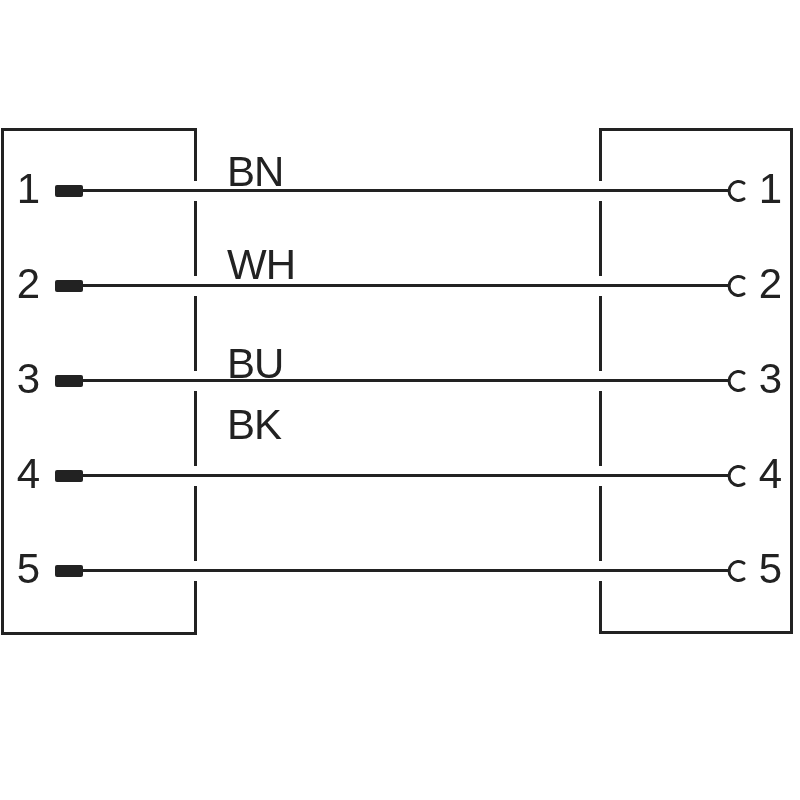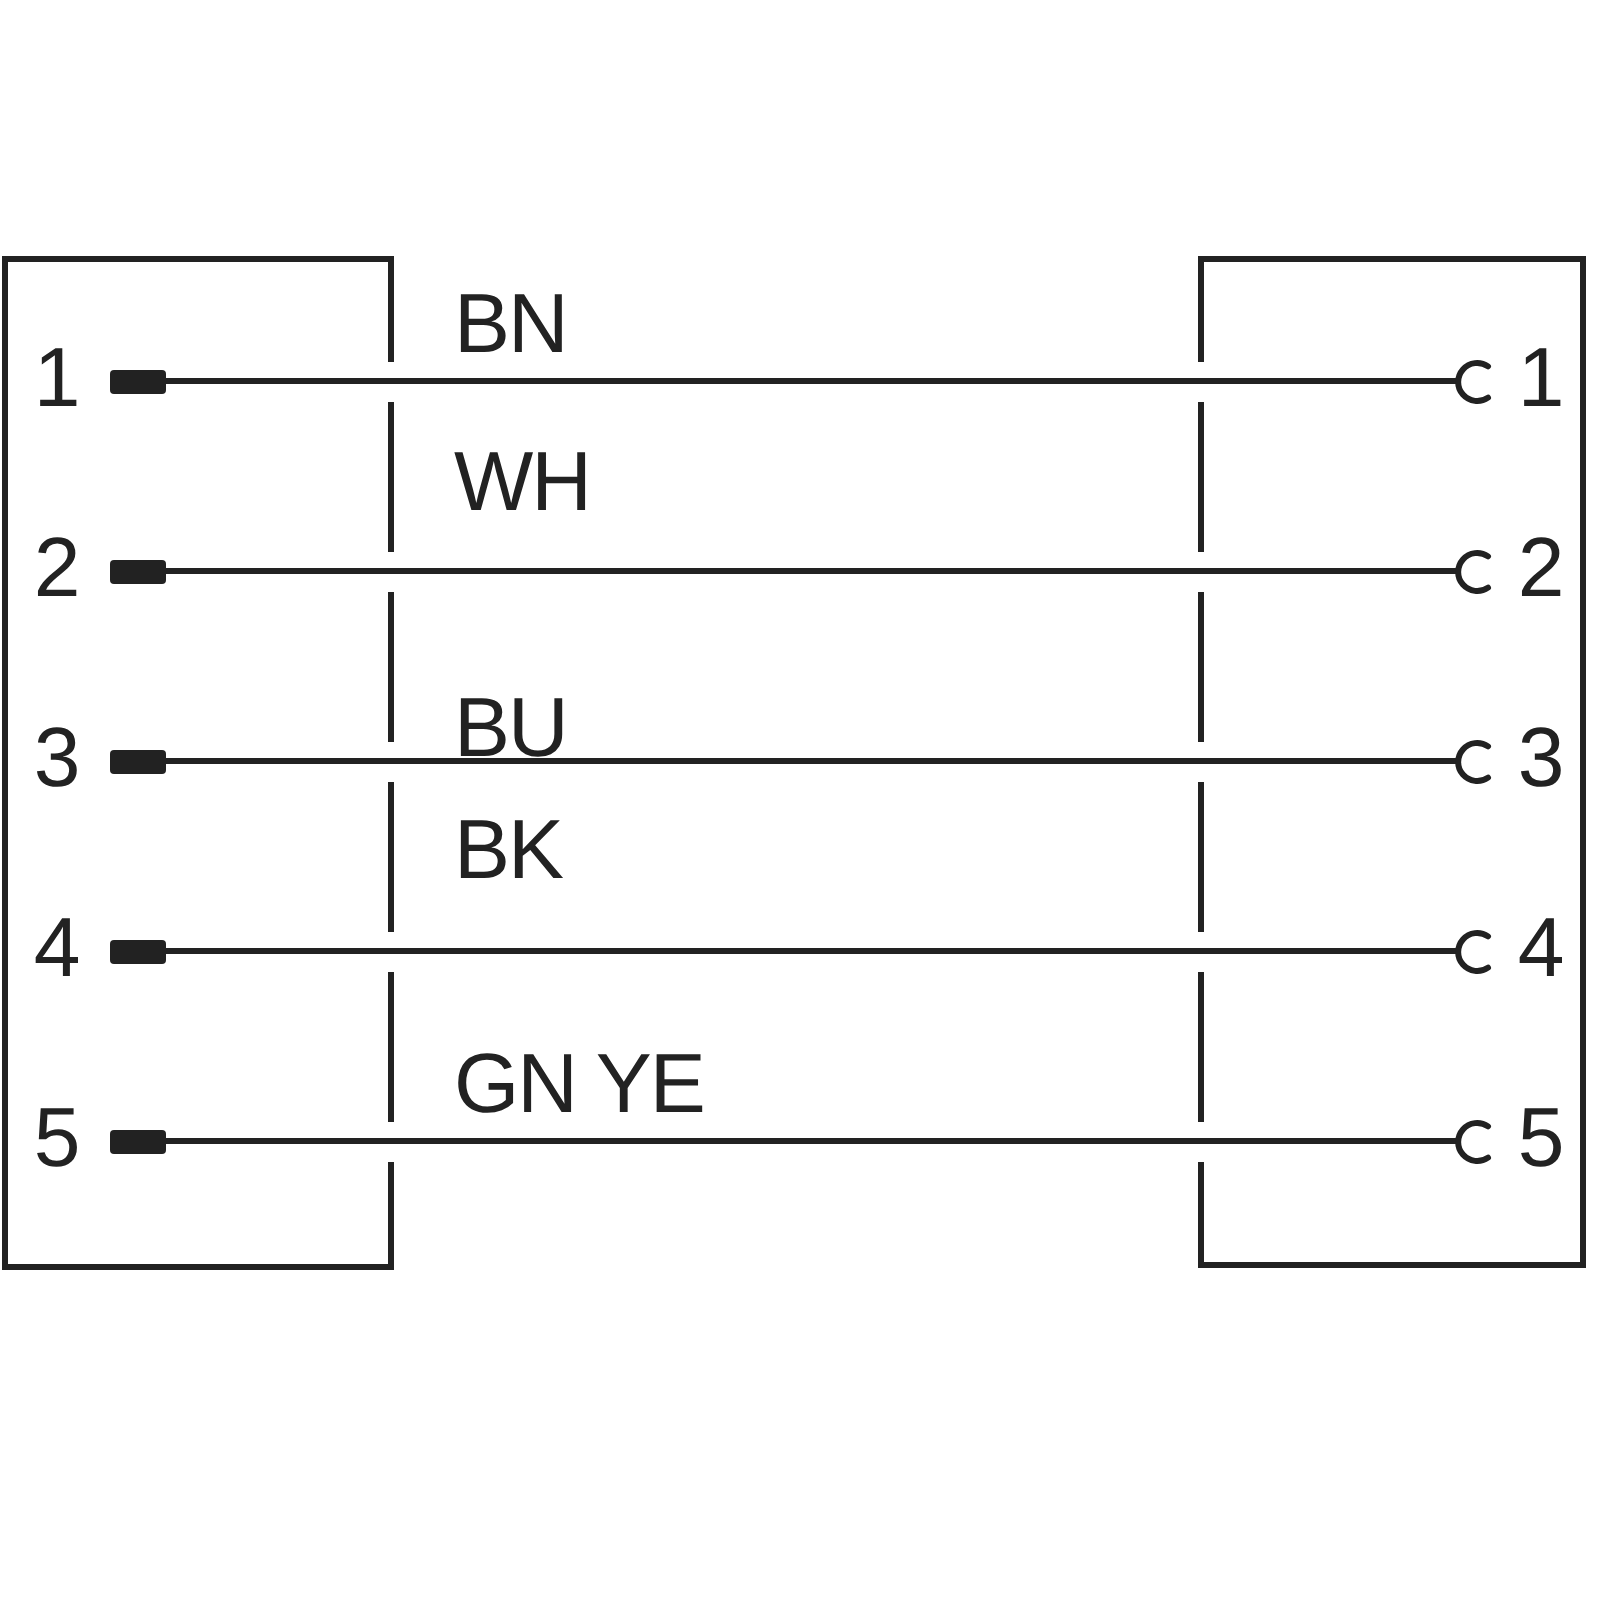--- a/index.html
+++ b/index.html
@@ -99,45 +99,44 @@
 
   <div class="patch r" style="top:181px"></div>
   <div class="patch r" style="top:276px"></div>
   <div class="patch r" style="top:371px"></div>
   <div class="patch r" style="top:466px"></div>
   <div class="patch r" style="top:561px"></div>
 
   <div class="pin l" style="top:168px">1</div>
   <div class="terminal" style="top:185px"></div>
   <div class="wire" style="top:189px"></div>
-  <div class="wire-label" style="top:141px">BN</div>
+  <div class="wire-label" style="top:151px">BN</div>
   <div class="pin r" style="top:168px">1</div>
 
   <div class="pin l" style="top:263px">2</div>
   <div class="terminal" style="top:280px"></div>
   <div class="wire" style="top:284px"></div>
-  <div class="wire-label" style="top:220px">WH</div>
+  <div class="wire-label" style="top:244px">WH</div>
   <div class="pin r" style="top:263px">2</div>
 
   <div class="pin l" style="top:358px">3</div>
   <div class="terminal" style="top:375px"></div>
   <div class="wire" style="top:379px"></div>
   <div class="wire-label" style="top:343px">BU</div>
   <div class="pin r" style="top:358px">3</div>
 
   <div class="pin l" style="top:453px">4</div>
   <div class="terminal" style="top:470px"></div>
   <div class="wire" style="top:474px"></div>
   <div class="wire-label" style="top:404px">BK</div>
   <div class="pin r" style="top:453px">4</div>
 
   <div class="pin l" style="top:548px">5</div>
   <div class="terminal" style="top:565px"></div>
   <div class="wire" style="top:569px"></div>
-  <div class="wire-label" style="top:521px">GN YE</div>
   <div class="pin r" style="top:548px">5</div>
 
   <svg id="sockets" width="800" height="800" viewBox="0 0 800 800">
     <path d="M 744 183.2 A 9.5 9.5 0 1 0 744 198.8"></path>
     <path d="M 744 278.2 A 9.5 9.5 0 1 0 744 293.8"></path>
     <path d="M 744 373.2 A 9.5 9.5 0 1 0 744 388.8"></path>
     <path d="M 744 468.2 A 9.5 9.5 0 1 0 744 483.8"></path>
     <path d="M 744 563.2 A 9.5 9.5 0 1 0 744 578.8"></path>
   </svg>
 

